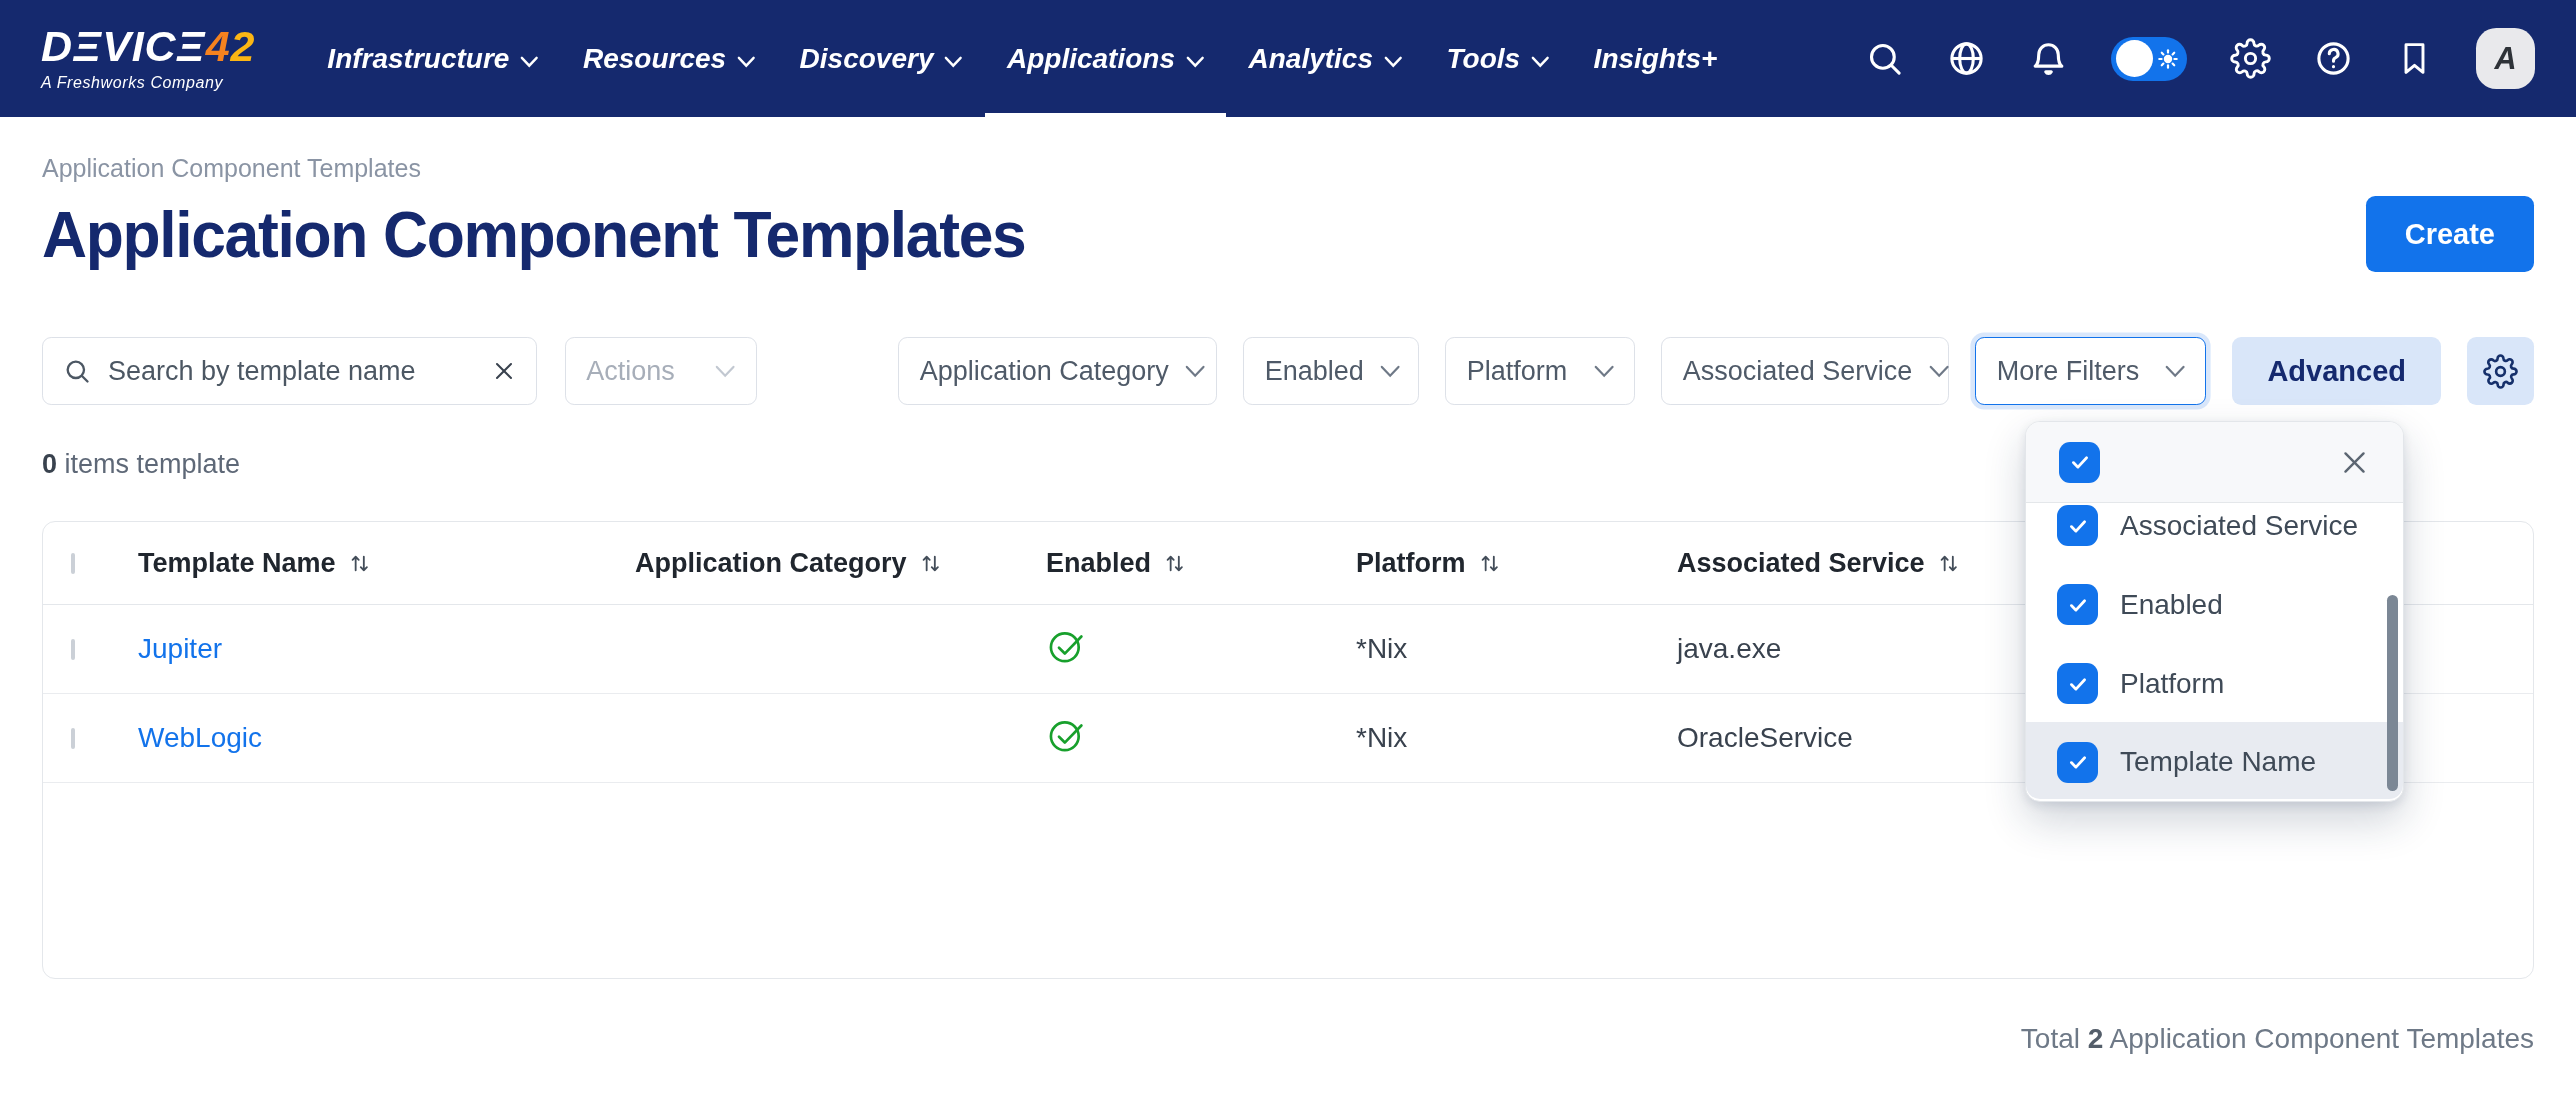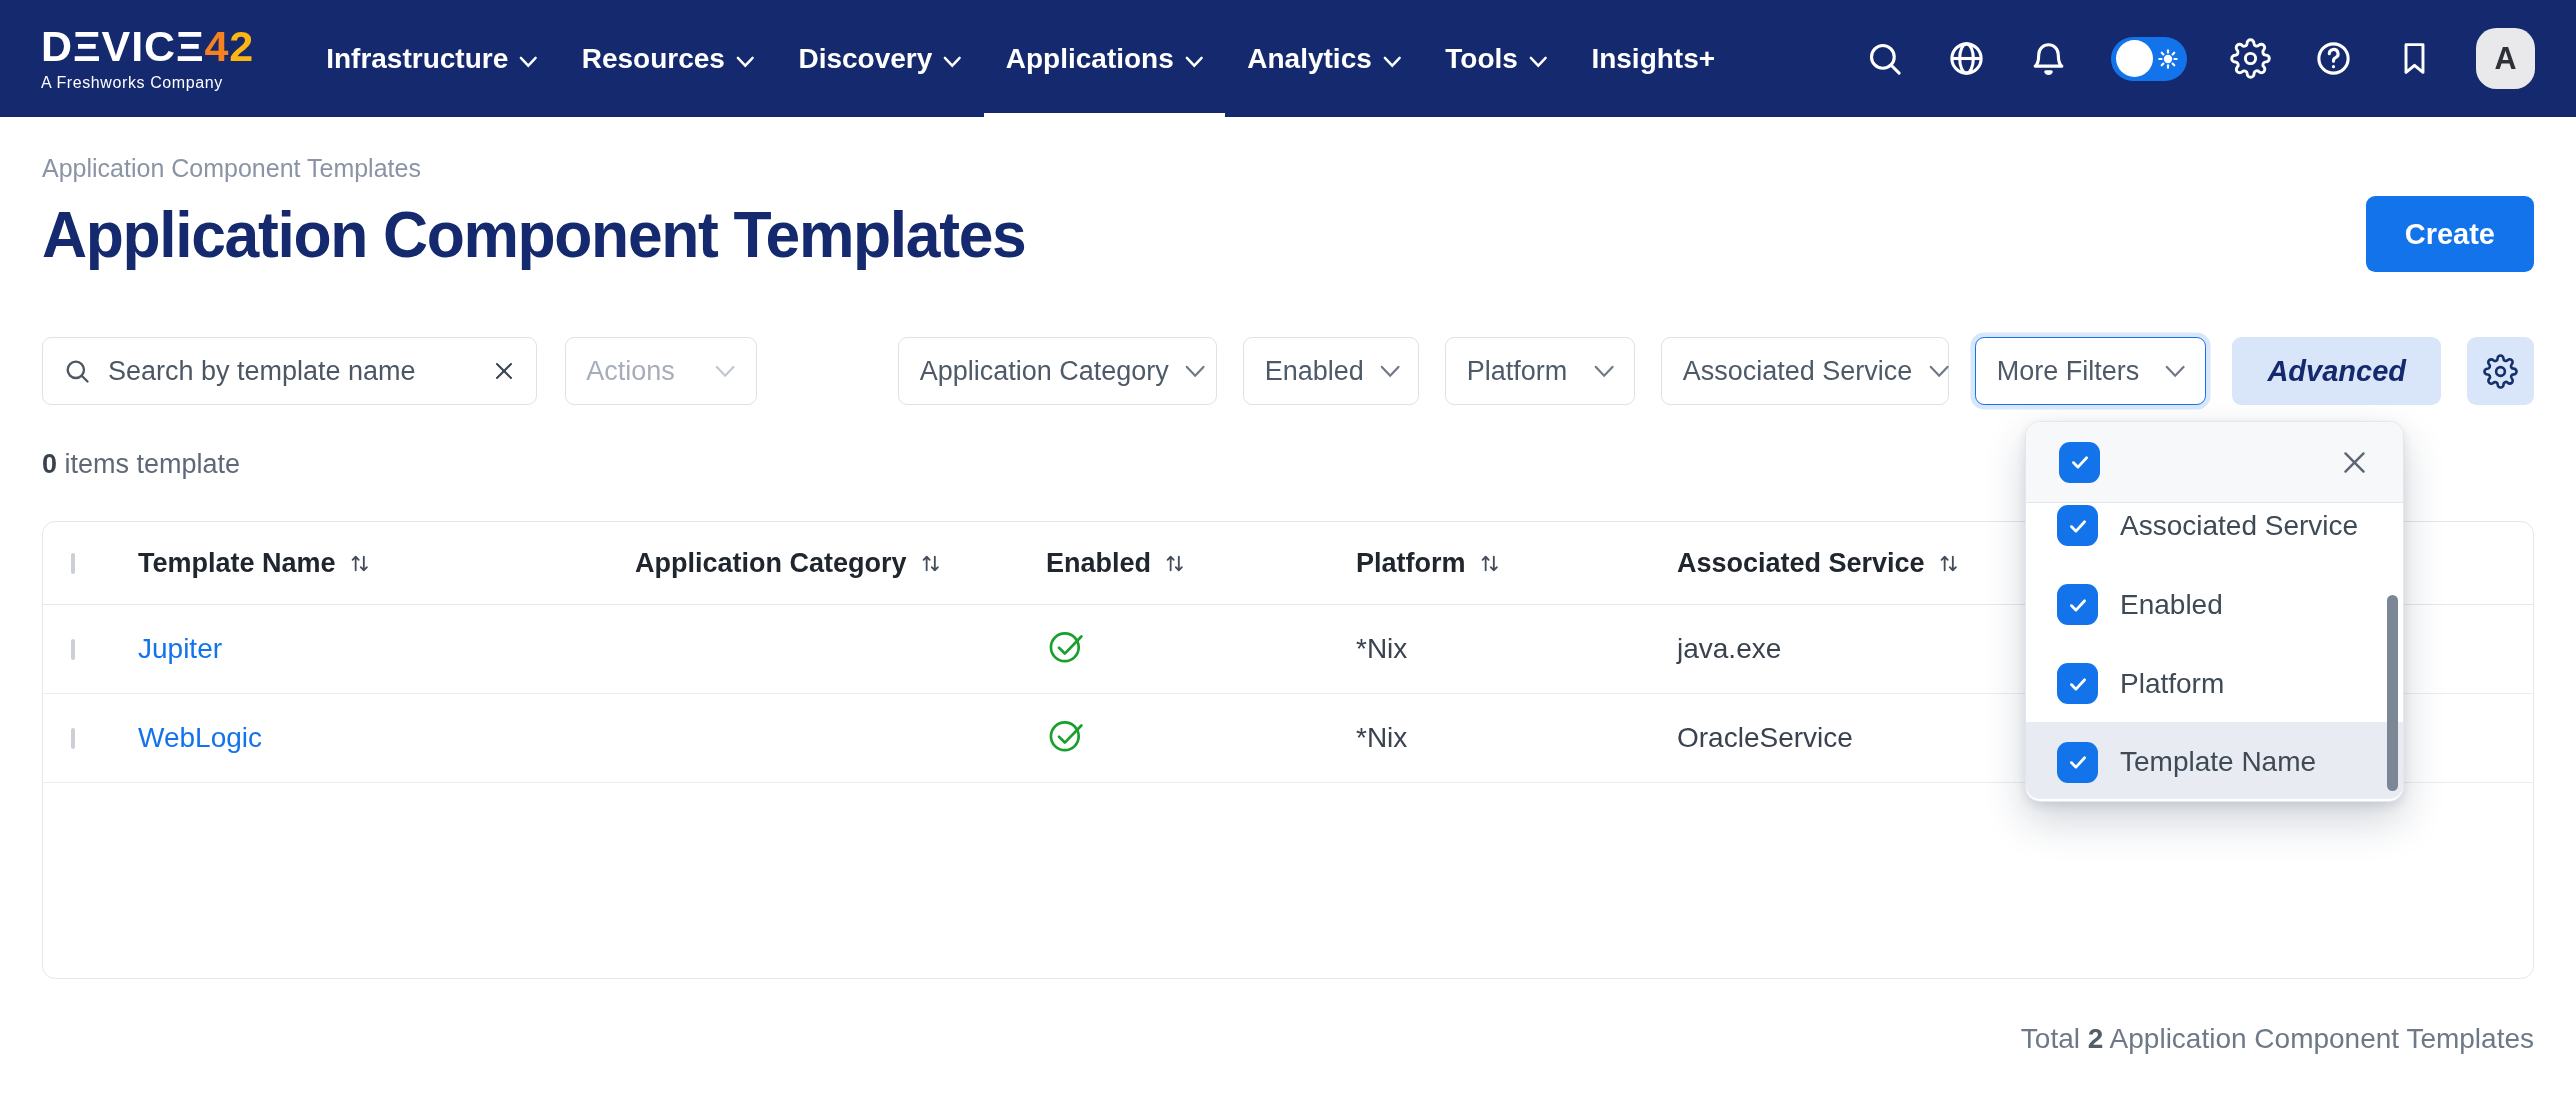--- a/index.html
+++ b/index.html
@@ -1,21 +1,21 @@
 <!DOCTYPE html>
 <html style="--navy: #15296E; --accent: #1273EB; --lightblue: #D9E6F9; --green: #18A02C;font-size:15px"><head>
 <meta charset="utf-8">
 <style>
   * { margin:0; padding:0; box-sizing:border-box; }
   html,body { background:#fff; }
   body { font-family:"Liberation Sans", sans-serif; }
   .screen { position:relative; width:2576px; height:1111px; background:#fff; overflow:hidden; }
 
   
-  .navbar { display:flex; align-items:center; height:117px; background:var(--navy,#15296E); padding:0 41px; }
+  .navbar { display:flex; align-items:center; height:117px; background:var(--navy,#15296E); padding:0 41px;font-style:italic; }
   .logo-block { display:flex; flex-direction:column; justify-content:center; cursor:pointer; }
   .logo-line { font-size:43px; font-weight:800; letter-spacing:0.9px; color:#fff; line-height:1; white-space:nowrap; }
   .logo-line .num4 { color:#F5821F; }
   .logo-line .num2 { color:#FCB614; }
   .logo-sub { color:#fff; font-size:16px; letter-spacing:0.6px; margin-top:6.5px; }
   .nav-items { display:flex; align-items:stretch; height:117px; margin-left:50px; }
   .nav-item { display:flex; align-items:center; gap:11px; padding:0 22px; color:#fff; font-size:28px; font-weight:700; cursor:pointer; border-bottom:4.6px solid transparent; border-top:4.6px solid transparent; white-space:nowrap; }
   .nav-item.active { border-bottom-color:#fff; }
   .nav-item svg { margin-top:3.7px; }
   .nav-right { margin-left:auto; display:flex; align-items:center; gap:43px; color:#fff; }
@@ -42,21 +42,21 @@
   .select .chev { color:#6F7987; display:flex; margin-top:1.8px; }
   .select.disabled { color:#A7AEB9; }
   .select.disabled .chev { color:#C2C8D1; }
   .select.actions { width:192px; margin-left:28px;align-items:center; }
   .right-filters { display:flex; align-items:center; gap:26px; margin-left:auto; }
   .select.w-category { width:319px; }
   .select.w-enabled  { width:176px; }
   .select.w-platform { width:190px; }
   .select.w-service  { width:288px; }
   .select.more-filters { width:231px; border-color:var(--accent,#1273EB); box-shadow:0 0 0 4.6px #D9E7FB; }
-  .advanced-btn { height:68px; padding:0 35px; background:var(--lightblue,#D9E6F9); color:var(--navy,#15296E); font-size:29px; font-weight:700; border:none; border-radius:9.2px; cursor:pointer; font-family:inherit;font-style:italic; }
+  .advanced-btn { height:68px; padding:0 35px; background:var(--lightblue,#D9E6F9); color:var(--navy,#15296E); font-size:29px; font-weight:700; border:none; border-radius:9.2px; cursor:pointer; font-family:inherit; }
   .gear-btn { width:67px; height:68px; background:var(--lightblue,#D9E6F9); border:none; border-radius:9.2px; display:flex; align-items:center; justify-content:center; color:#16306B; cursor:pointer; }
 
   .selected-row { margin-top:44px; font-size:27px; color:#5E6877; }
   .selected-row b { color:#39424E; margin-right:7.4px; }
 
   
   .table-card { margin-top:41px; border:1.8px solid #E4E7EB; border-radius:13px; height:458px; overflow:hidden; }
   .trow { display:grid; grid-template-columns:95px 497px 411px 310px 321px auto; align-items:center; }
   .thead { height:83px; border-bottom:1.8px solid #E4E7EB; }
   .th { display:flex; align-items:center; gap:11px; font-size:27px; font-weight:700; color:#20262E; cursor:pointer; }

